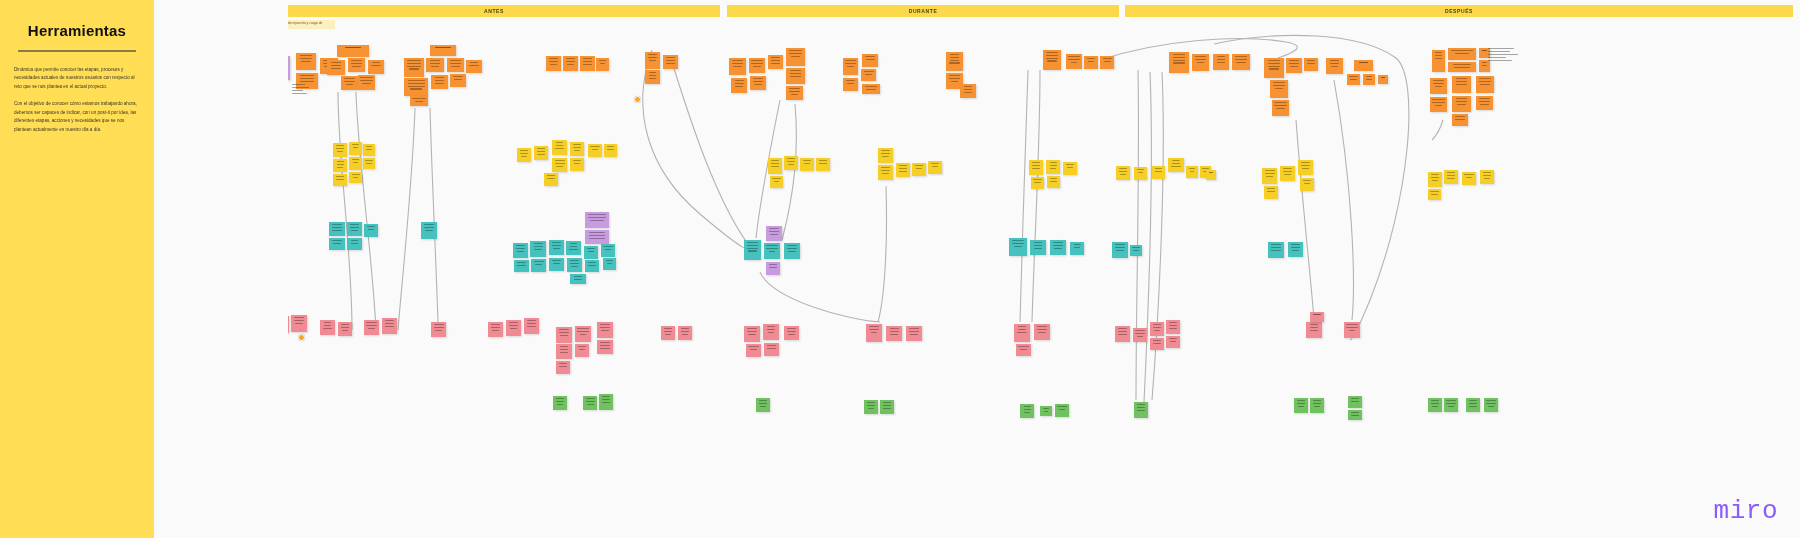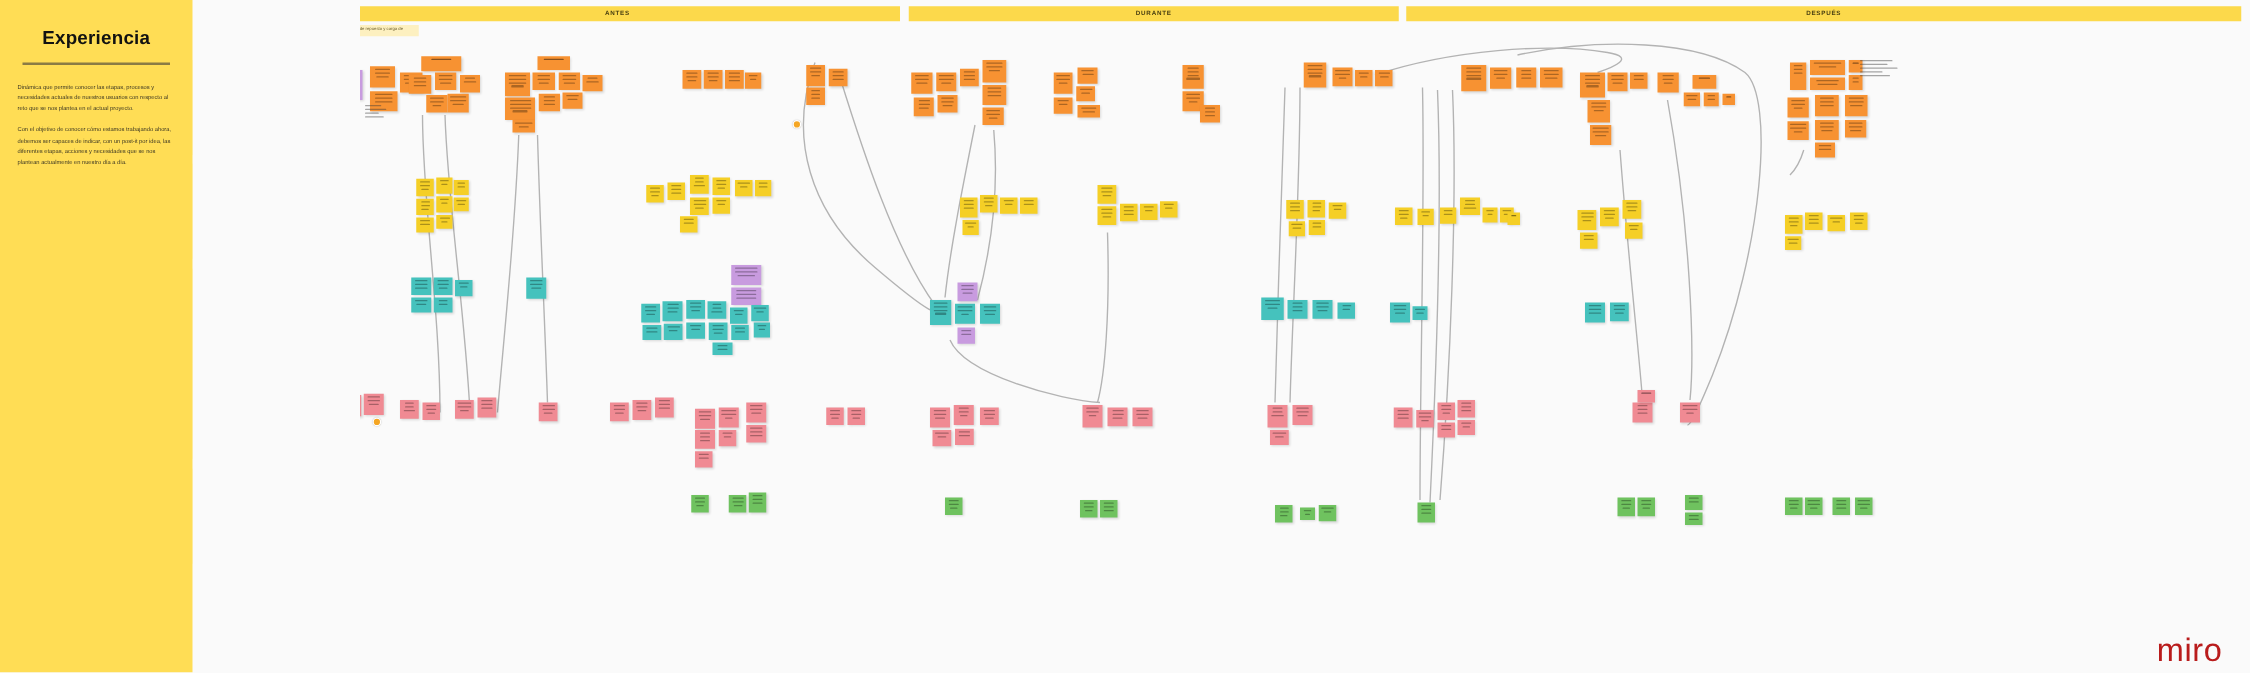--- a/index.html
+++ b/index.html
@@ -91,23 +91,23 @@
   .scribble i{ display:block; height:1.3px; background:rgba(60,60,60,.45);
                margin-bottom:1.7px; border-radius:.6px; }
 
   .emoji{
     position:absolute; width:7px; height:7px; border-radius:50%;
     background:#f5a623; border:1px solid #fff;
     box-shadow:0 0 1px rgba(0,0,0,.3);
   }
 
   .watermark{
-    position:absolute; right:22px; bottom:2px;
-    font-size:26px; color:#b91c1c; letter-spacing:.5px;
-    font-family:Liberation Sans, sans-serif;
+    position:absolute; right:22px; bottom:12px;
+    font-size:26px; color:#8b5cf6; letter-spacing:.5px;
+    font-family:Liberation Mono, monospace;
   }
 </style>
 </head>
 <body>
 
 <div id="board">
 
   <svg id="links" viewBox="0 0 1800 538">
       <path d="M 338 92 C 338 160, 352 250, 352 330"></path>
       <path d="M 356 92 C 358 160, 372 250, 376 330"></path>
@@ -1622,20 +1622,20 @@
             <path d="M7.2 21v-6M12 21v-6M16.8 21v-6"></path>
           </svg>
         </span>
         <span class="lane-label">Ideas y oportunidades</span>
       </div>
     </div>
 
   <div class="gutter"></div>
 
   <div class="side-panel">
-    <div class="side-title">Experiencia</div>
+    <div class="side-title">Herramientas</div>
     <div class="side-rule"></div>
     <div class="side-para">Dinámica que permite conocer las etapas, procesos y necesidades actuales de nuestros usuarios con respecto al reto que se nos plantea en el actual proyecto.</div>
     <div class="side-para">Con el objetivo de conocer cómo estamos trabajando ahora, debemos ser capaces de indicar, con un post-it por idea, las diferentes etapas, acciones y necesidades que se nos plantean actualmente en nuestro día a día.</div>
   </div>
 
   <div class="watermark">miro</div>
 </div>
 
 </body></html>

